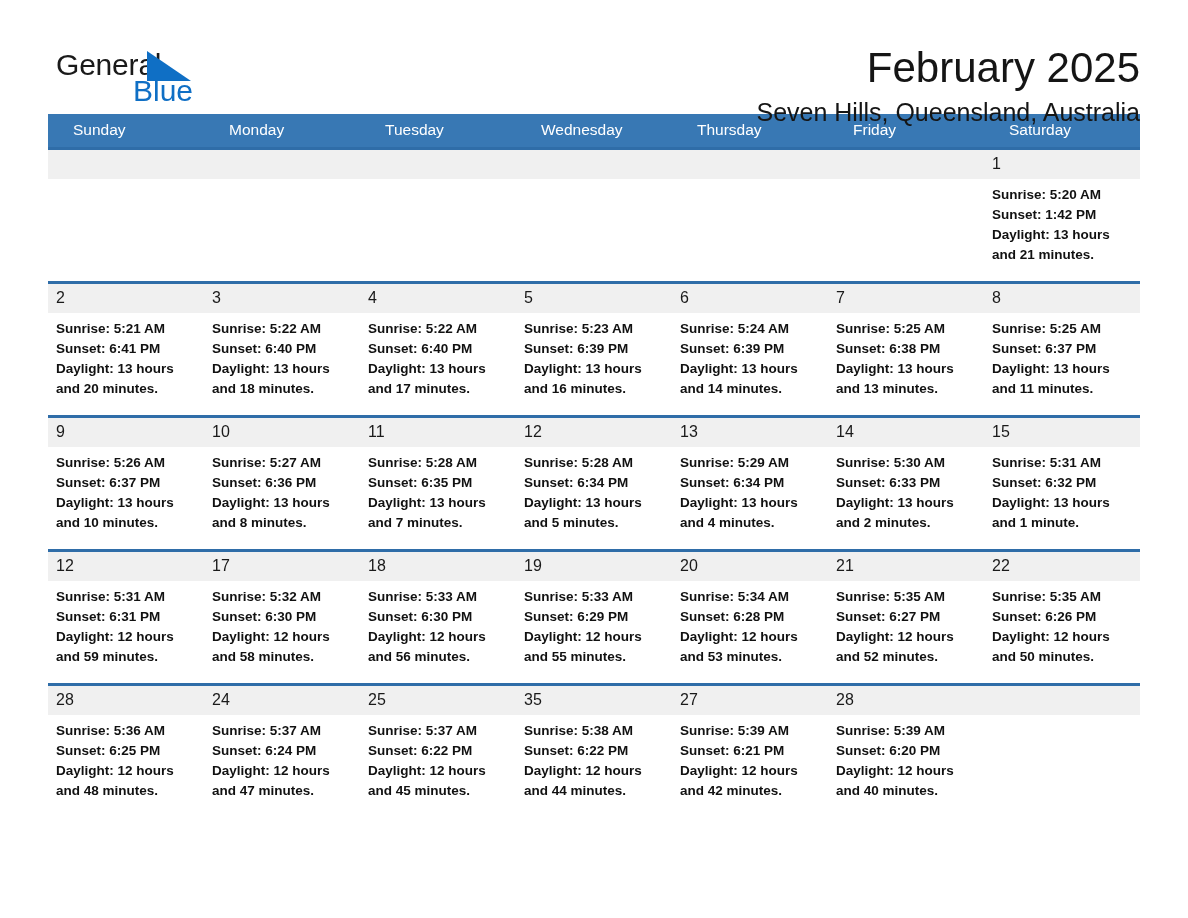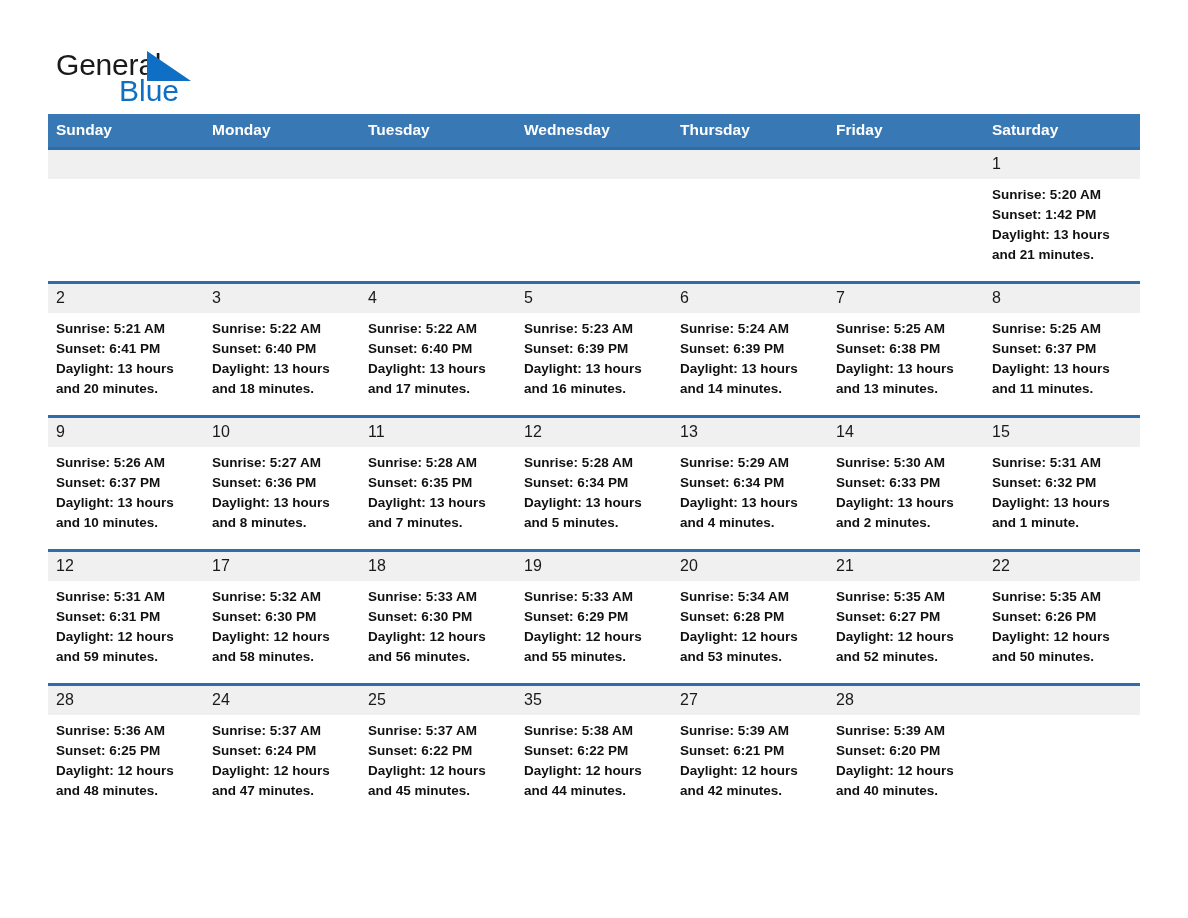--- a/index.html
+++ b/index.html
@@ -50,21 +50,21 @@
   }
   .logo-flag {
     position: absolute;
     left: 99px;
     top: 7px;
     width: 44px;
     height: 30px;
   }
   .logo-blue {
     position: absolute;
-    left: 71px;
+    left: 85px;
     top: 32px;
     font-size: 30px;
     color: #0f6fc5;
     font-family: "Liberation Sans", sans-serif;
   }
 
   .titles {
     text-align: right;
     padding-top: 2px;
   }
@@ -88,23 +88,23 @@
   .calendar {
     width: 1092px;
     border-collapse: collapse;
     table-layout: fixed;
   }
 
   .dow-row th {
     background: #3878b4;
     color: #ffffff;
     font-size: 15.5px;
-    font-weight: bold;
+    font-weight: normal;
     text-align: left;
-    padding: 7px 0 8px 8px;
+    padding: 7px 0 8px 25px;
     height: 29px;
     vertical-align: middle;
     border: none;
   }
 
   .week-row td {
     vertical-align: top;
     padding: 0;
     border: none;
     border-top: 3px solid #2f6da8;
@@ -148,20 +148,24 @@
     <div class="logo">
       <span class="logo-general">General</span>
       <span class="logo-flag">
         <svg width="44" height="30" viewBox="0 0 44 30" xmlns="http://www.w3.org/2000/svg">
           <polygon points="0,0 44,30 0,30" fill="#0f6fc5"></polygon>
         </svg>
       </span>
       <span class="logo-blue">Blue</span>
     </div>
 
+    <div class="titles">
+      <h1 class="month-title">February 2025</h1>
+      <div class="location">Seven Hills, Queensland, Australia</div>
+    </div>
 
   </div>
 
   <table class="calendar">
     <thead>
       <tr class="dow-row">
         <th>Sunday</th>
         <th>Monday</th>
         <th>Tuesday</th>
         <th>Wednesday</th>

